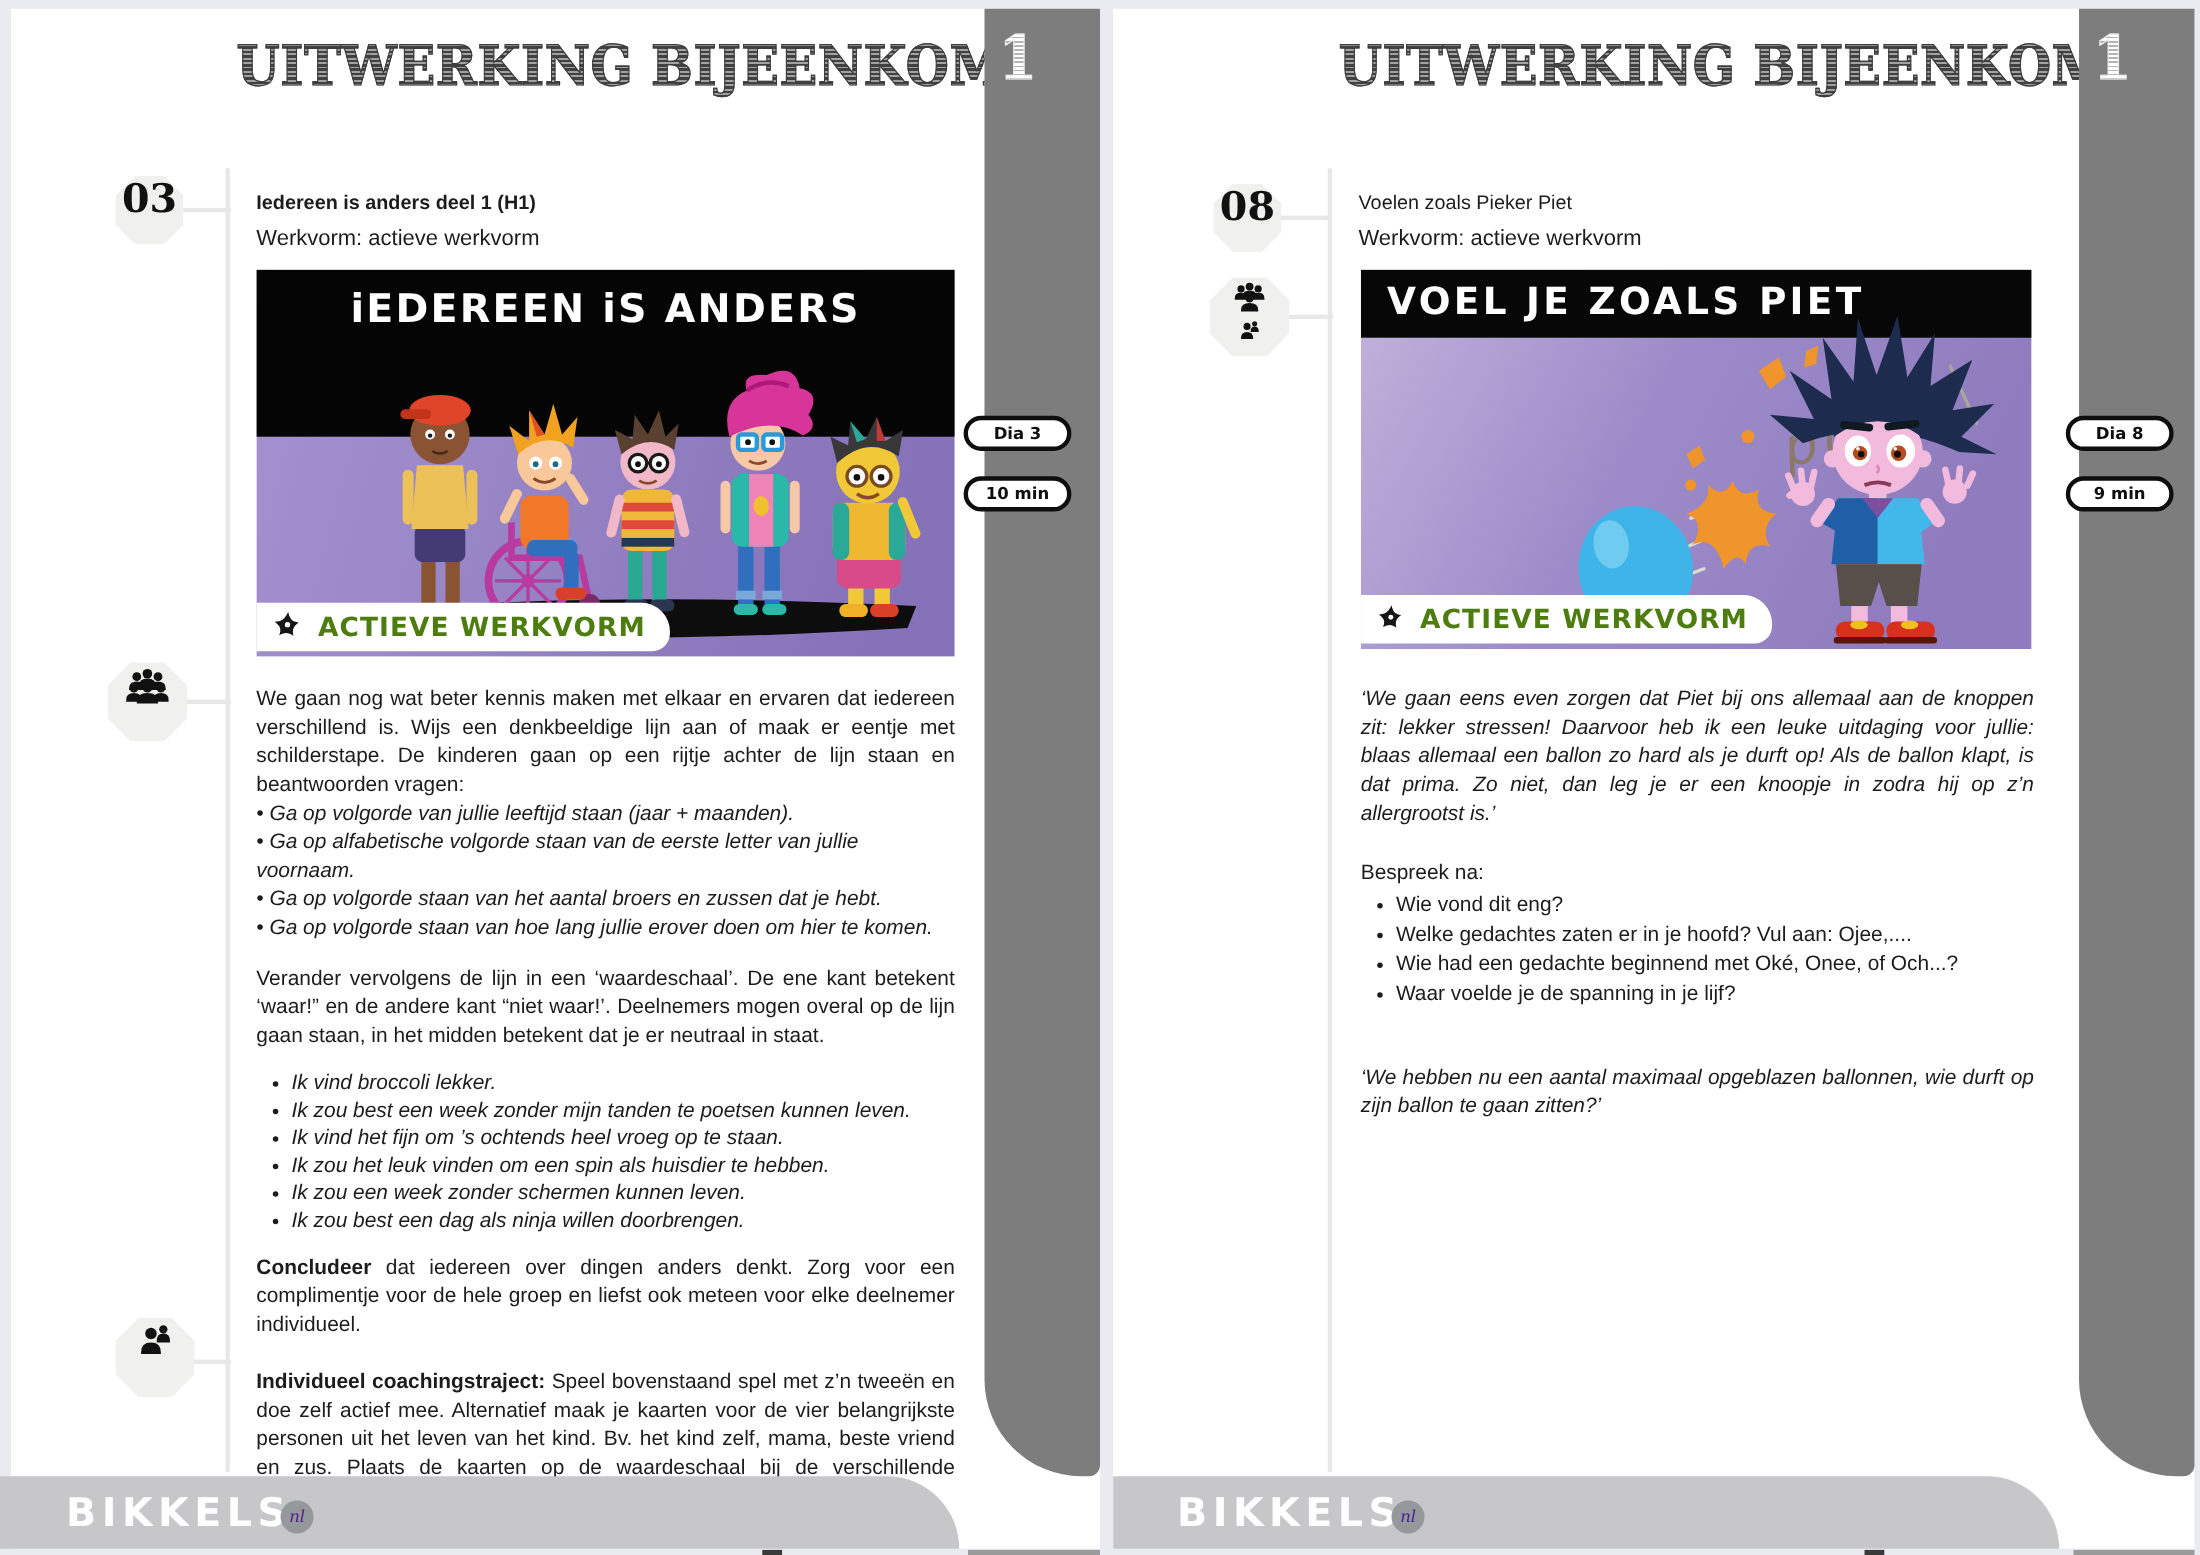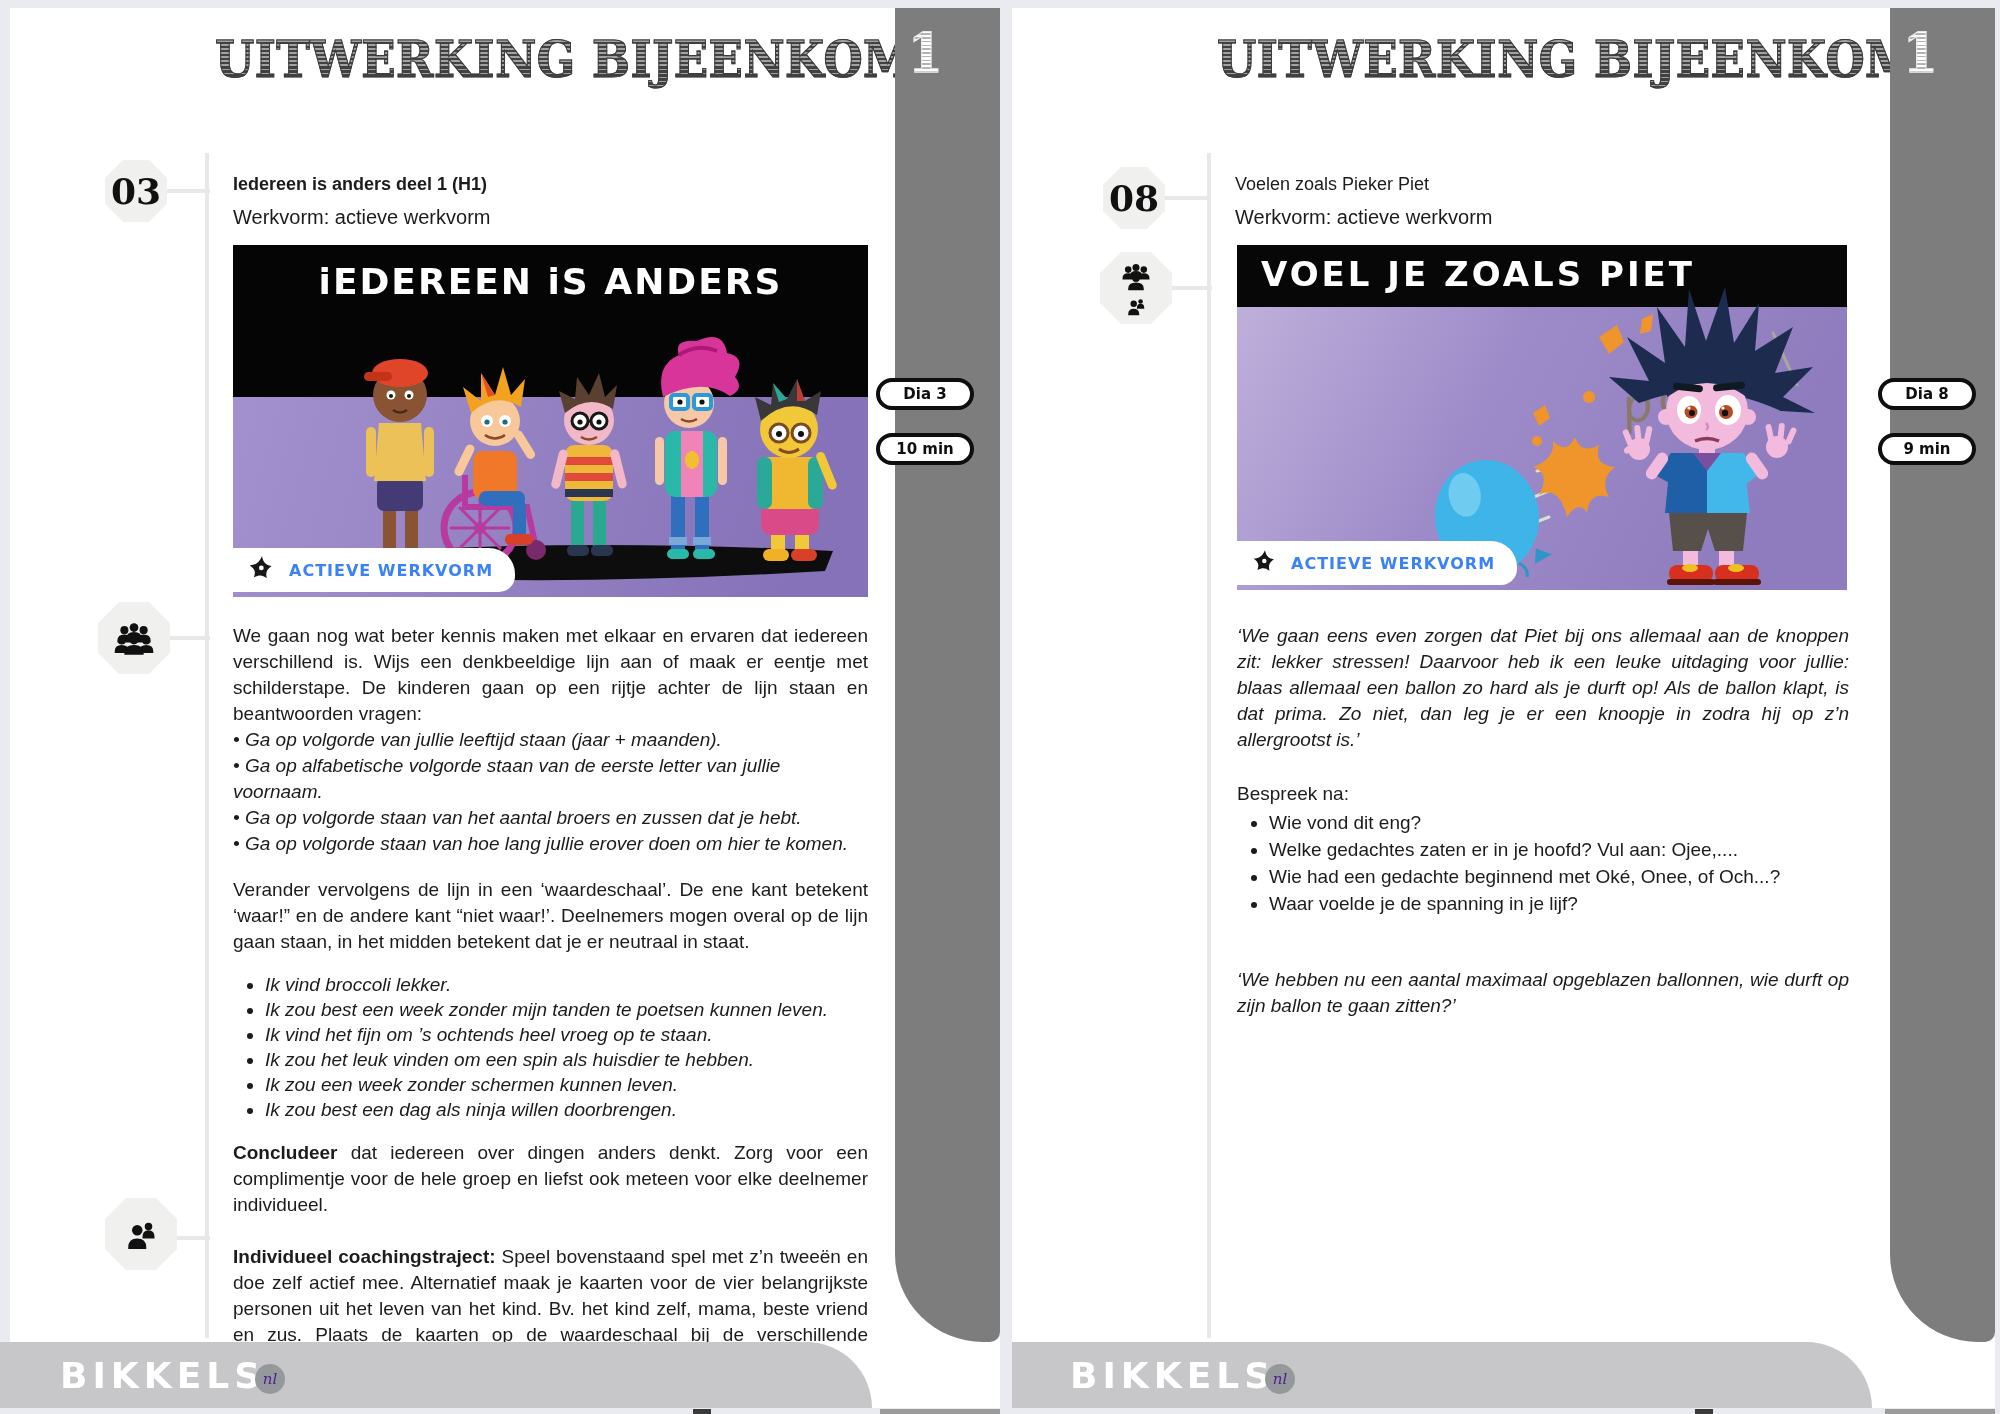--- a/index.html
+++ b/index.html
@@ -25,40 +25,40 @@
   .page-title{position:absolute;left:205px;top:22px;width:680px;text-align:center;
               font-size:45px;transform:scaleY(1.12);transform-origin:top center;white-space:nowrap;}
 
   .side-bar{position:absolute;right:0;top:0;width:105px;height:1334px;background:#7d7d7d;
             border-radius:0 0 10px 88px;}
   .bar-number{position:absolute;left:13px;top:12px;font-size:50px;transform:scaleY(1.1);transform-origin:top left;}
 
   .timeline{position:absolute;left:195px;top:145px;width:4px;height:1185px;background:#e8e8e8;}
   .connector{position:absolute;height:4px;background:#e8e8e8;}
 
-  .octagon{position:absolute;background:#f0f0ee;display:flex;align-items:center;justify-content:center;
+  .octagon{position:absolute;background:#f0f0ee;display:flex;align-items:center;
            flex-direction:column;gap:2px;
            clip-path:polygon(29% 0,71% 0,100% 29%,100% 71%,71% 100%,29% 100%,0 71%,0 29%);}
   .oct-num{width:62px;height:62px;font-family:"DejaVu Serif",serif;font-weight:700;font-size:36px;color:#111;}
   .oct-icon{width:72px;height:72px;}
 
   .step-heading{position:absolute;left:223px;top:166px;font-size:18px;font-weight:bold;}
   .step-heading.regular{font-weight:normal;}
   .step-sub{position:absolute;left:223px;top:198px;font-size:20px;}
 
   .banner{position:absolute;top:237px;overflow:hidden;}
   .banner-l{left:223px;width:635px;height:352px;}
   .banner-r{left:225px;width:610px;height:345px;}
   .banner svg.scene{position:absolute;left:0;top:0;}
   .banner-title{position:absolute;color:#fff;font-family:"DejaVu Sans",sans-serif;font-weight:bold;white-space:nowrap;}
   .banner-title-l{top:16px;left:0;right:0;text-align:center;font-size:36px;letter-spacing:2px;}
   .banner-title-r{top:9px;left:24px;font-size:34px;letter-spacing:3px;}
   .ribbon{position:absolute;left:0;bottom:5px;height:44px;background:#fff;border-radius:0 26px 16px 0;
           display:flex;align-items:center;gap:12px;padding:0 22px 0 14px;}
-  .ribbon-label{font-family:"DejaVu Sans",sans-serif;font-weight:bold;font-size:16px;letter-spacing:1px;color:#3b82f6;white-space:nowrap;}
+  .ribbon-label{font-family:"DejaVu Sans",sans-serif;font-weight:bold;font-size:24px;letter-spacing:1px;color:#4d7c0f;white-space:nowrap;}
 
   .pill{position:absolute;left:866px;width:98px;height:32px;box-sizing:border-box;background:#fff;
         border:4px solid #0e0e0e;border-radius:17px;display:flex;align-items:center;justify-content:center;
         font-family:"DejaVu Sans",sans-serif;font-weight:bold;font-size:15px;color:#0e0e0e;z-index:3;}
   .pill-dia{top:370px;} .pill-min{top:425px;}
 
   .content{position:absolute;left:223px;top:615px;width:635px;font-size:19px;line-height:26px;}
   .content-r{left:225px;width:612px;}
   .content p{margin:0 0 26px;}
   .just{text-align:justify;}

